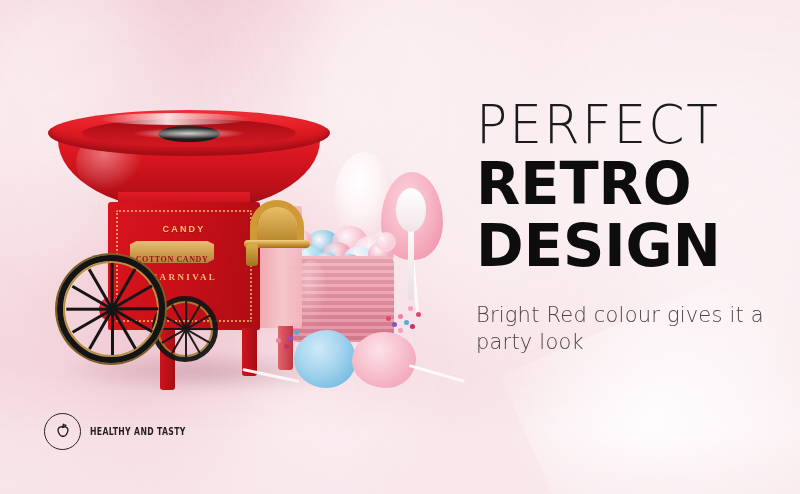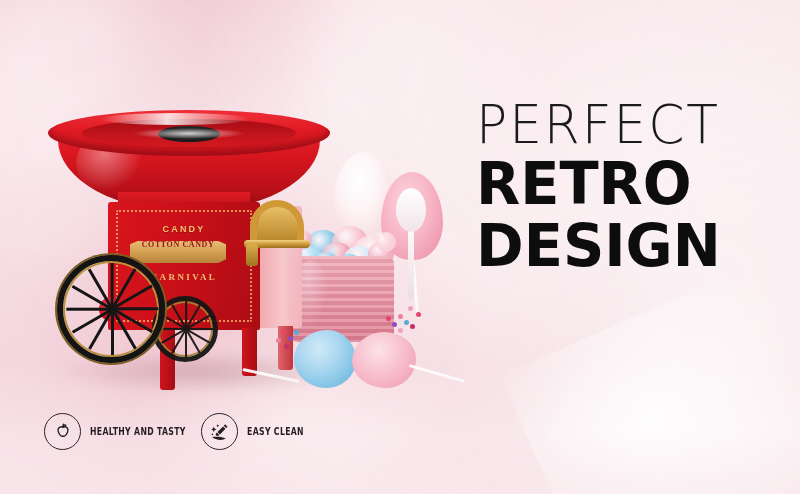--- a/index.html
+++ b/index.html
@@ -124,24 +124,24 @@
     background:linear-gradient(90deg,#f0a5ab 0%, #f6c6ca 55%, #f3b6bd 100%);
     opacity:.95; border-radius:0 3px 3px 0;
   }
   .brand {
     position:absolute; left:0; right:0; top:22px;
     text-align:center;
     color:#f2c471; font-size:9px; letter-spacing:2.2px; font-weight:bold;
     text-shadow:0 1px 0 rgba(120,20,20,.6);
   }
   .ribbon {
-    position:absolute; left:22px; top:38px; width:96px; height:24px;
+    position:absolute; left:22px; top:38px; width:84px; height:24px;
     background:linear-gradient(180deg,#e8c079 0%, #d3a052 50%, #b4813a 100%);
     clip-path:polygon(0 18%, 8% 4%, 92% 4%, 100% 18%, 100% 80%, 92% 96%, 8% 96%, 0 80%);
-    display:flex; align-items:flex-start; justify-content:center;
+    display:flex; align-items:flex-end; justify-content:center;
   }
   .ribbon span{
     color:#9a1219; font-size:8px; font-weight:bold; letter-spacing:.6px;
     font-family:"Liberation Serif", serif;
   }
   .carnival {
     position:absolute; left:0; right:0; top:70px; text-align:center;
     color:#f0bf72; font-size:9px; letter-spacing:2.4px; font-weight:bold;
     font-family:"Liberation Serif", serif;
   }
@@ -302,21 +302,21 @@
   .sub {
     margin-top:26px;
     font-size:21px; line-height:27px; font-weight:300; color:#4b4346;
     font-family:"DejaVu Sans", sans-serif;
     letter-spacing:.2px;
   }
 
   
   .features {
     position:absolute; left:44px; bottom:44px;
-    display:flex; align-items:center; 
+    display:flex; align-items:center; gap:27px;
   }
   .feature { display:flex; align-items:center; gap:9px; }
   .f-circle {
     width:37px; height:37px; border-radius:50%;
     border:1.4px solid #2a2326;
     display:flex; align-items:center; justify-content:center;
     background:rgba(255,255,255,.06);
     flex:0 0 auto;
   }
   .f-label {
@@ -455,45 +455,30 @@
         <div class="sprinkle" style="left: 284px; top: 344px; background: rgb(196, 48, 106);"></div>
         <div class="sprinkle" style="left: 408px; top: 306px; background: rgb(242, 160, 192);"></div>
         <div class="sprinkle" style="left: 416px; top: 312px; background: rgb(226, 71, 106);"></div>
       </div>
   </div>
 
   <div class="copy">
     <div class="t-perfect">PERFECT</div>
     <div class="t-retro">RETRO</div>
     <div class="t-design">DESIGN</div>
+    <div class="sub">Bright Red colour gives it a party look</div>
   </div>
 
   <div class="features" id="features">
       <div class="feature">
         <div class="f-circle">
           <svg width="21" height="21" viewBox="0 0 24 24" fill="none" stroke="#241e21" stroke-width="1.5" stroke-linecap="round" stroke-linejoin="round">
             <path d="M12.5 7.2c-1 -0.7 -2.3 -0.8 -3.4 -0.2c-1.9 1 -2.6 3.6 -1.6 6.1c0.7 1.8 2 3.4 3.1 4.1c0.7 0.5 1.5 0.5 2.2 0.1"></path>
             <path d="M12.6 7.2c1 -0.7 2.4 -0.8 3.5 -0.2c1.9 1 2.5 3.6 1.5 6.1c-0.7 1.8 -2 3.4 -3.1 4.1c-0.7 0.5 -1.5 0.5 -2.2 0.1"></path>
             <path d="M12.4 7.1c0 -1.4 0.2 -2.6 0.8 -3.4"></path>
             <path d="M13.2 4.6c1.1 -0.4 2 -0.3 2.7 0.2c-0.5 1 -1.4 1.6 -2.6 1.7"></path>
           </svg>
         </div>
         <div class="f-label">HEALTHY AND TASTY</div>
       </div>
-      <div class="feature">
-        <div class="f-circle">
-          <svg width="22" height="22" viewBox="0 0 24 24">
-            <g fill="#241e21">
-              <path d="M17.6 3.6l2.6 2.6l-1.5 1.5l-2.6 -2.6z"></path>
-              <path d="M15.4 5.9l2.6 2.6l-6.2 6.2l-2.6 -2.6z"></path>
-              <path d="M8.6 12.6l2.6 2.6l-0.7 0.7c-0.7 0.7 -1.9 0.7 -2.6 0c-0.7 -0.7 -0.7 -1.9 0 -2.6z"></path>
-              <path d="M3.4 17.4c3.6 -0.5 7 -0.5 10.5 0.2c1.6 0.3 3 0.8 4.3 1.5c-1.5 1 -3.3 1.5 -5.3 1.5c-4.1 0 -7.6 -1.3 -9.5 -3.2z"></path>
-              <path d="M5.2 6.4l0.9 1.9l1.9 0.9l-1.9 0.9l-0.9 1.9l-0.9 -1.9l-1.9 -0.9l1.9 -0.9z"></path>
-              <path d="M9.6 3.6l0.5 1.1l1.1 0.5l-1.1 0.5l-0.5 1.1l-0.5 -1.1l-1.1 -0.5l1.1 -0.5z"></path>
-              <path d="M3.6 13.2l0.4 0.9l0.9 0.4l-0.9 0.4l-0.4 0.9l-0.4 -0.9l-0.9 -0.4l0.9 -0.4z"></path>
-            </g>
-          </svg>
-        </div>
-        <div class="f-label">EASY CLEAN</div>
-      </div>
     </div>
 
 </div>
 
 </body></html>

